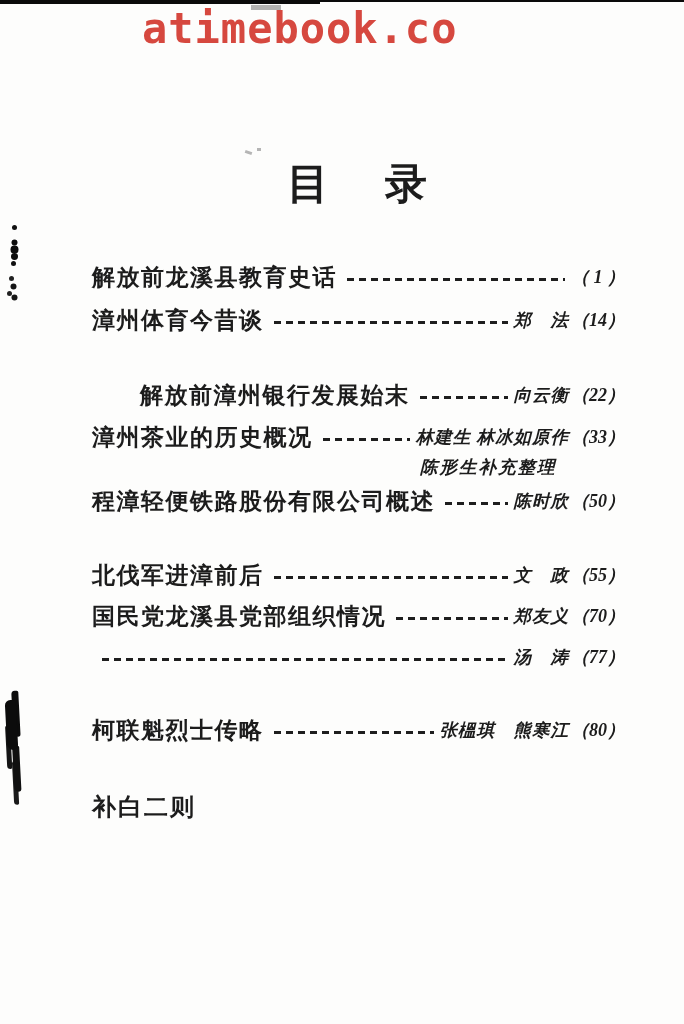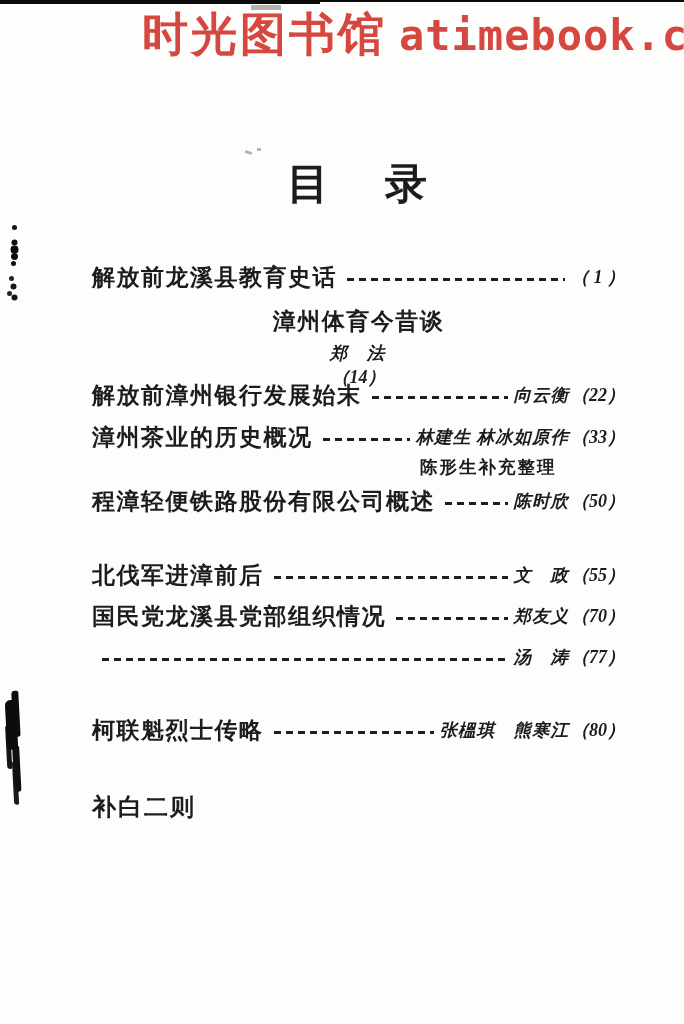--- a/index.html
+++ b/index.html
@@ -52,21 +52,21 @@
   .entry-authors{
     font-size:17.5px;font-weight:600;font-style:italic;
     letter-spacing:1px;flex:0 0 auto;padding-right:2px;
   }
   .entry-page{
     font-size:18px;font-weight:600;font-style:italic;
     flex:0 0 auto;
   }
   .continuation{
     position:absolute;left:420px;
-    font-size:17.5px;font-weight:600;
+    font-size:17.5px;font-weight:600;font-style:italic;
     letter-spacing:2px;white-space:nowrap;
   }
   .footer-item{
     position:absolute;left:92px;top:791px;
     font-size:24px;font-weight:700;letter-spacing:2px;
   }
 
   
   .top-strip-full{position:absolute;left:0;top:0;width:684px;height:2px;background:#0a0a0a;}
   .top-strip-left{position:absolute;left:0;top:0;width:320px;height:4px;background:#0a0a0a;}
@@ -107,39 +107,38 @@
 
   <div class="top-strip-full"></div>
   <div class="top-strip-left"></div>
   <div class="top-gray-dash"></div>
   <div class="speck speck1"></div>
   <div class="speck speck2"></div>
   <div class="smudge1"></div>
   <div class="smudge2-blob"></div>
 
   <div class="watermark" style="color: rgb(214, 72, 63);">
-    <span class="cn">时光图书馆</span>
     <span class="latin">atimebook.co</span>
   </div>
 
   <div class="page-title">目　录</div>
 
   <div id="toc-list">
       <div class="toc-row" style="top: 263px; justify-content: space-between;">
     <span class="entry-title">解放前龙溪县教育史话</span>
     <span class="leader"></span>
     <span class="entry-page">（ 1 ）</span>
   </div>
-      <div class="toc-row" style="top: 306px; flex-direction: column;">
+      <div class="toc-row" style="top: 306px;">
     <span class="entry-title">漳州体育今昔谈</span>
     <span class="leader"></span>
     <span class="entry-authors">郑　法</span>
     <span class="entry-page">（14）</span>
   </div>
-      <div class="toc-row" style="top: 381px;">
+      <div class="toc-row" style="top: 381px; margin-left: 48px;">
     <span class="entry-title">解放前漳州银行发展始末</span>
     <span class="leader"></span>
     <span class="entry-authors">向云衡</span>
     <span class="entry-page">（22）</span>
   </div>
       <div class="toc-row" style="top: 423px;">
     <span class="entry-title">漳州茶业的历史概况</span>
     <span class="leader"></span>
     <span class="entry-authors">林建生 林冰如原作</span>
     <span class="entry-page">（33）</span>

